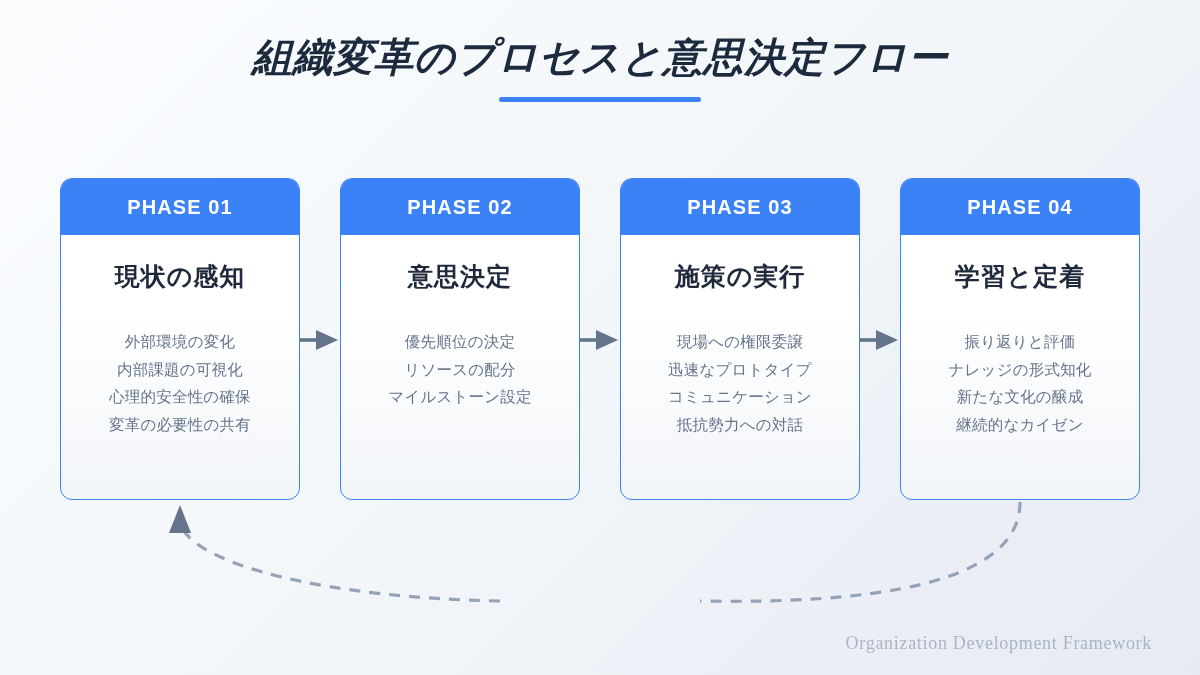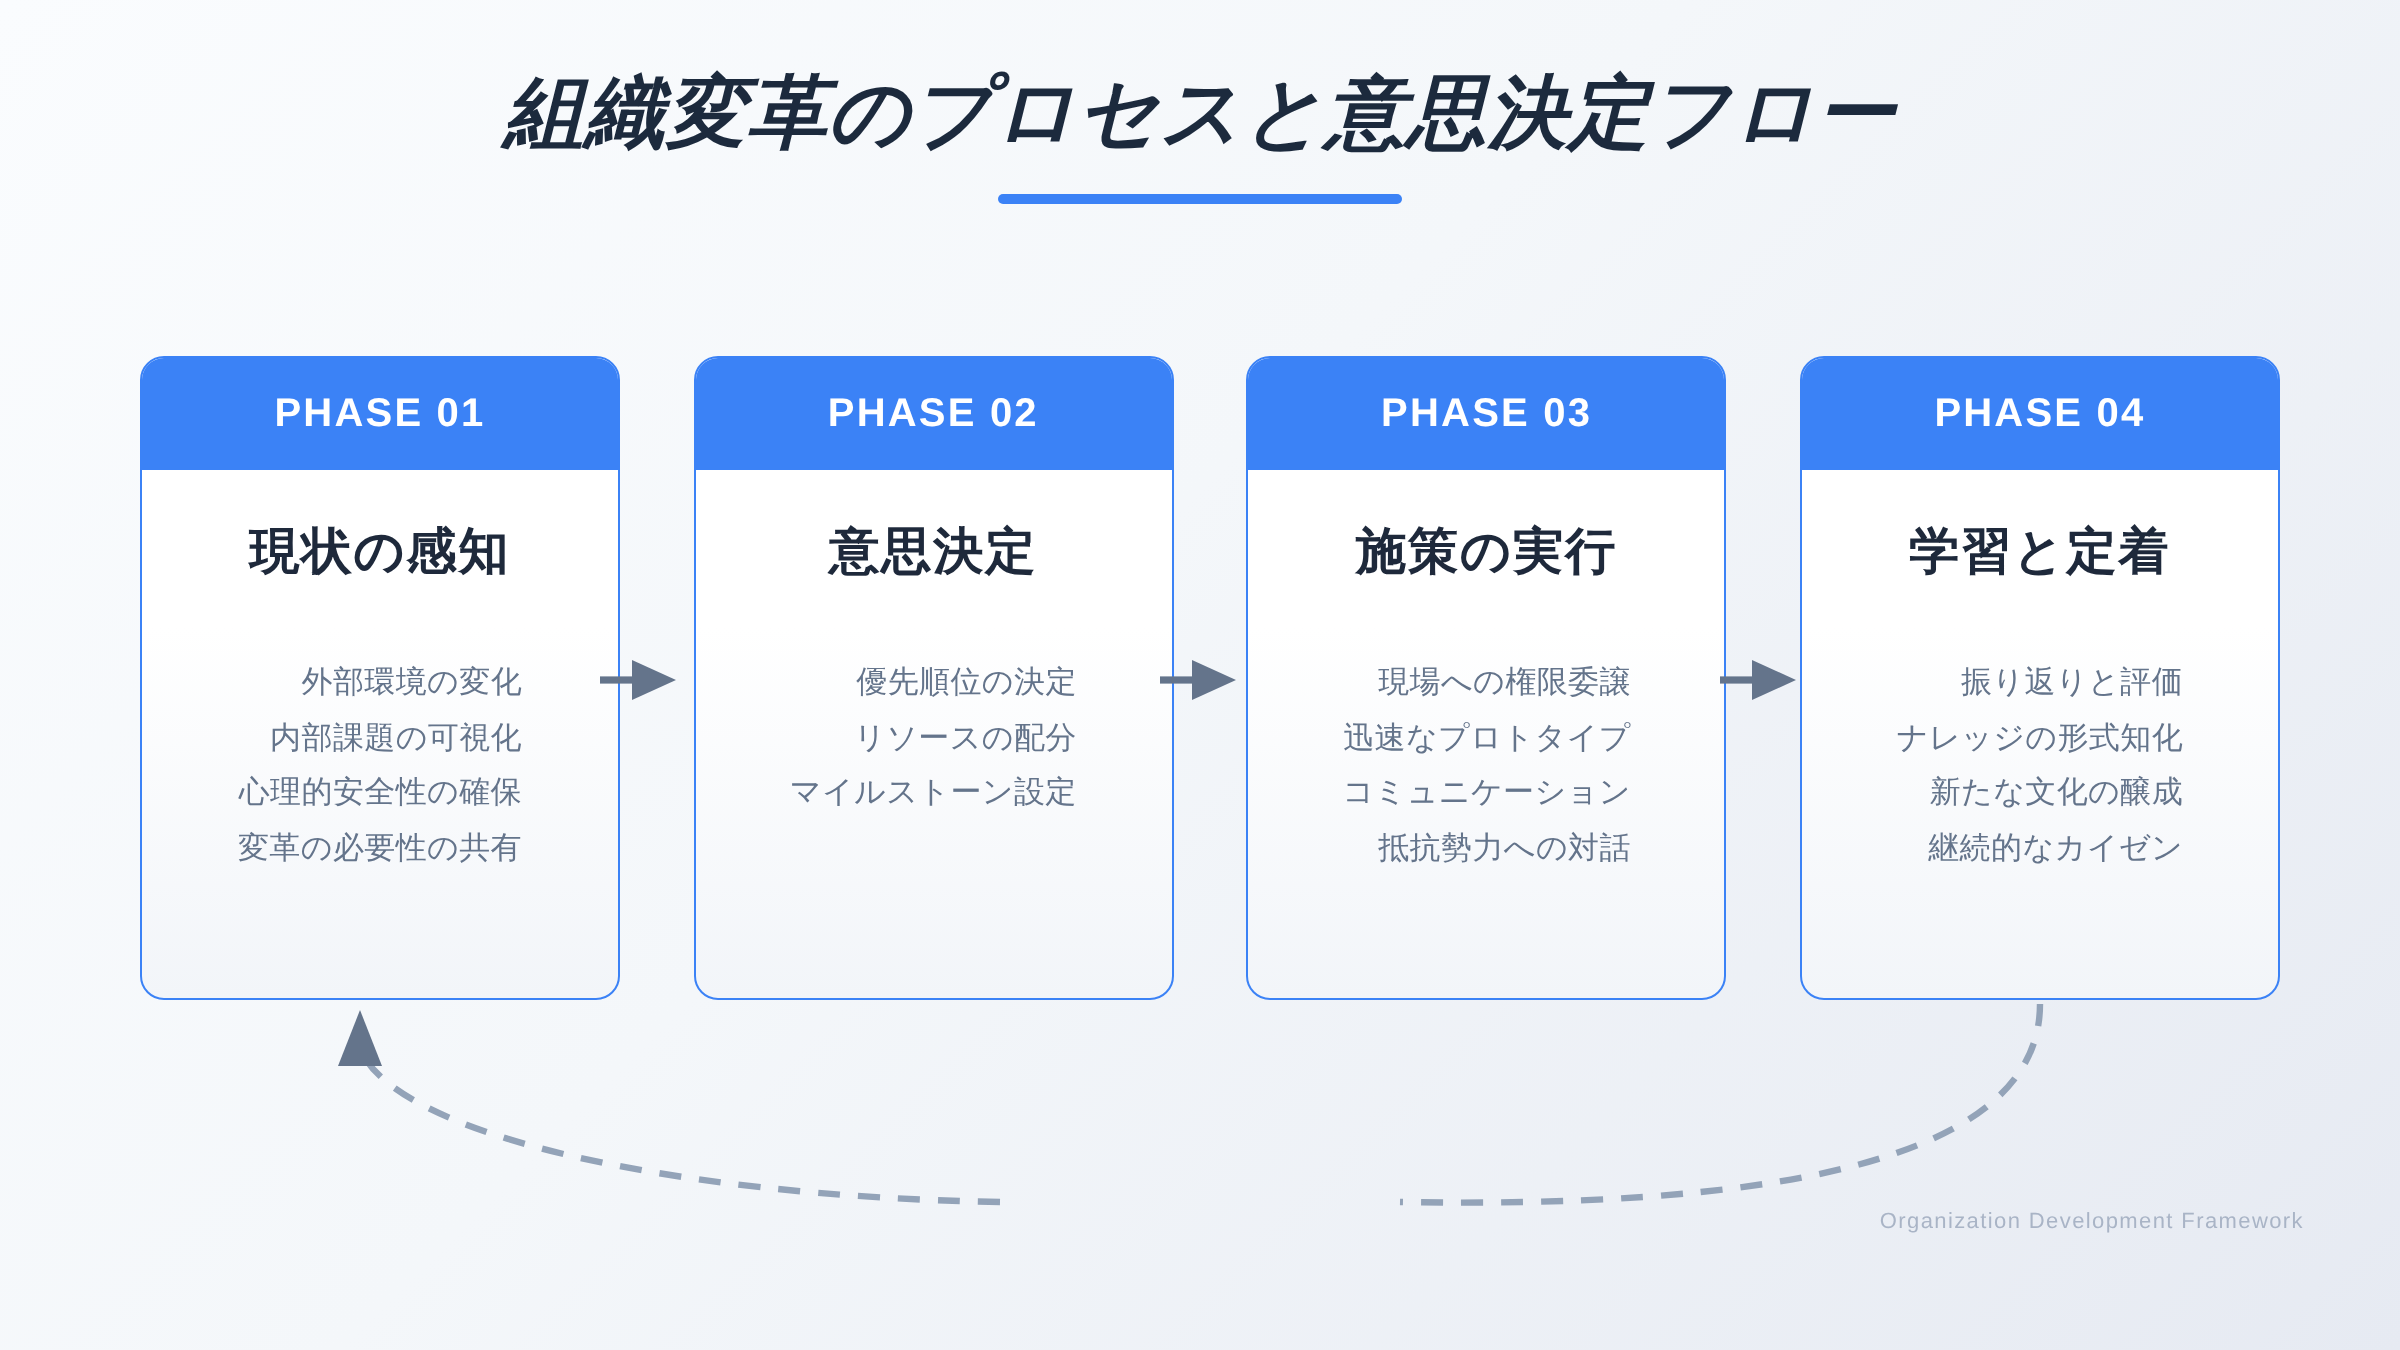--- a/index.html
+++ b/index.html
@@ -61,21 +61,20 @@
     width: 240px;
     height: 322px;
     border: 1.6px solid #3b82f6;
     border-radius: 12px;
     background: linear-gradient(180deg, #ffffff 0%, #ffffff 42%, #f2f5f9 100%);
     box-sizing: border-box;
     overflow: hidden;
     display: flex;
     flex-direction: column;
     align-items: center;
-    margin-left: 10px;
   }
   .phase-header {
     width: 100%;
     height: 56px;
     background: #3b82f6;
     color: #ffffff;
     font-size: 20px;
     font-weight: bold;
     letter-spacing: 1.1px;
     display: flex;
@@ -94,21 +93,21 @@
     line-height: 1.2;
   }
   .phase-items {
     margin-top: 37px;
     font-size: 15.5px;
     color: #64748b;
     line-height: 1.78;
     text-align: center;
     letter-spacing: 0.2px;
   }
-  .phase-item { white-space: nowrap; text-align: right; }
+  .phase-item { white-space: nowrap; }
 
   
   .connector-arrow {
     position: absolute;
     top: 326px;
     width: 40px;
     height: 28px;
   }
   #connector-1 { left: 300px; }
   #connector-2 { left: 580px; }
@@ -141,25 +140,26 @@
     font-size: 15px;
     color: #5c6b82;
     letter-spacing: 0.6px;
     white-space: nowrap;
   }
 
   
   #footer-caption {
     position: absolute;
     right: 48px;
-    top: 605px;
-    font-size: 11px;
+    top: 633px;
+    font-size: 18px;
     color: #a9b4c6;
     letter-spacing: 0.7px;
     white-space: nowrap;
+    font-family: Liberation Serif, serif;
   }
 </style>
 </head>
 <body>
 
 <div id="stage">
 
   <div id="title-block">
     <div id="page-title">組織変革のプロセスと意思決定フロー</div>
     <div id="title-underline"></div>

